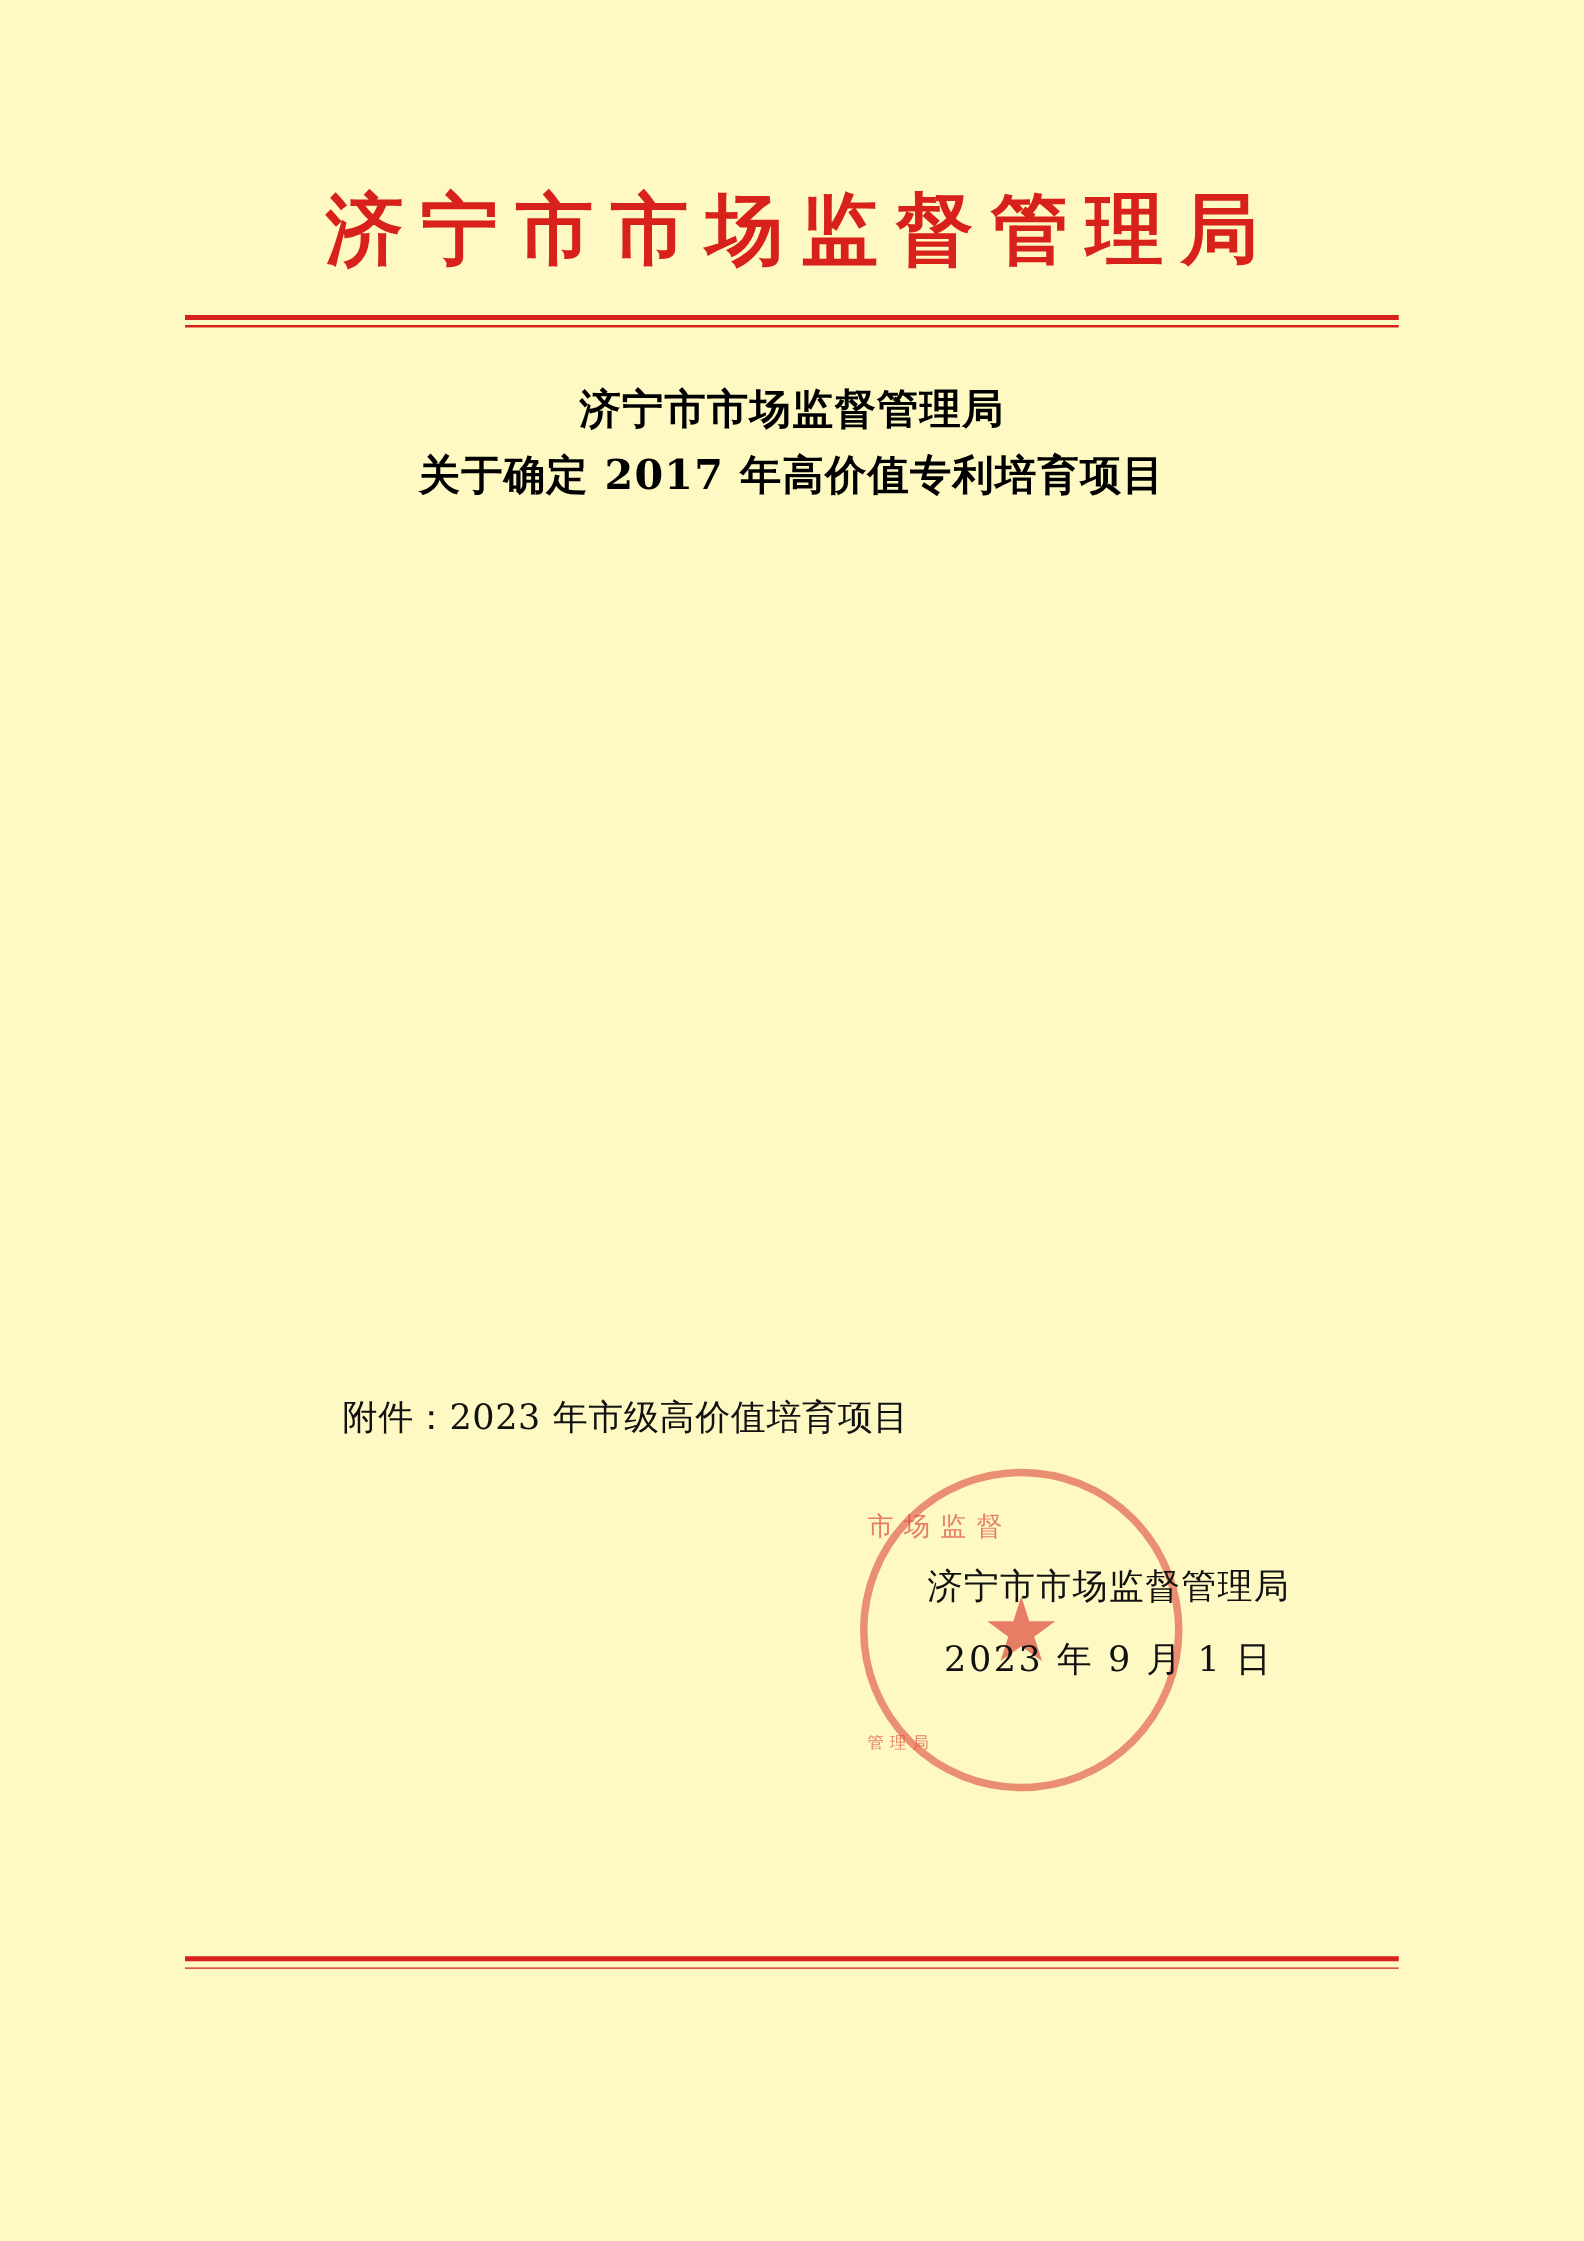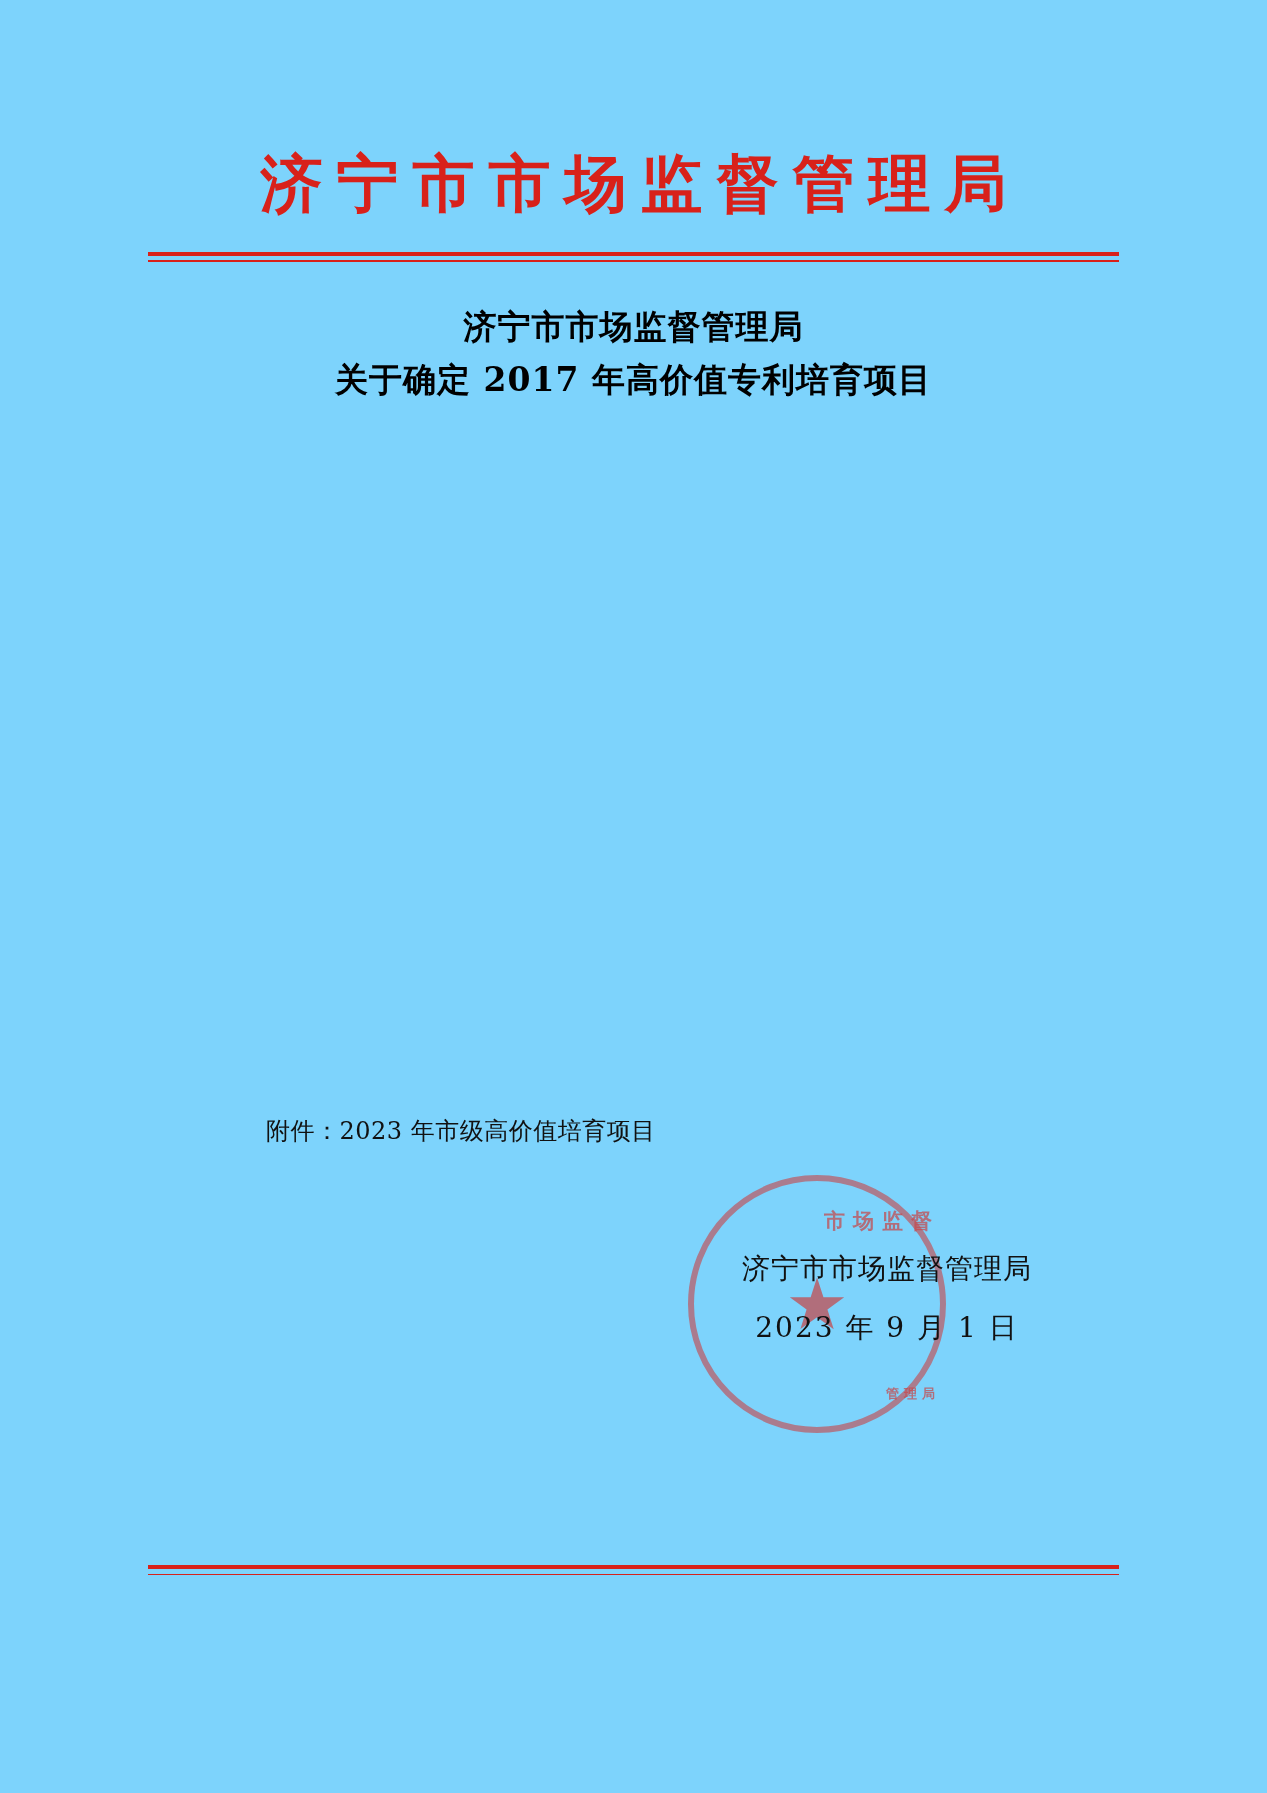--- a/index.html
+++ b/index.html
@@ -12,21 +12,21 @@
     height: 1793px;
     position: relative;
     font-family: "DejaVu Serif", "Liberation Serif", serif;
     color: #111;
     overflow: hidden;
   }
 
   .page {
     position: absolute;
     inset: 0;
-    background: #7dd3fc;
+    background: #fef9c3;
   }
 
   
   .letterhead {
     position: absolute;
     top: 150px;
     left: 0;
     right: 0;
     text-align: center;
   }
@@ -88,21 +88,21 @@
     margin: 0;
     text-indent: 2em;
     text-align: justify;
     text-justify: inter-ideograph;
   }
 
   .attachment {
     position: absolute;
     top: 1115px;
     left: 218px;
-    font-size: 24px;
+    font-size: 28px;
     letter-spacing: 0.5px;
     text-indent: 2em;
   }
 
   
   .signature {
     position: absolute;
     top: 1240px;
     right: 235px;
     text-align: center;
@@ -132,25 +132,25 @@
     left: 50%;
     transform: translate(-50%, -50%);
     color: rgba(214, 40, 35, 0.72);
     font-size: 62px;
     line-height: 1;
   }
   .seal-text-top, .seal-text-bottom {
     position: absolute;
     left: 0;
     right: 0;
-    text-align: right;
+    text-align: left;
     color: rgba(214, 40, 35, 0.72);
     font-size: 21px;
     letter-spacing: 8px;
-    font-weight: 700;
+    font-weight: 400;
     white-space: nowrap;
   }
   .seal-text-top { top: 26px; }
   .seal-text-bottom { bottom: 24px; font-size: 13px; letter-spacing: 5px; }
 
   
   .footer-rules {
     position: absolute;
     left: 148px;
     right: 148px;

